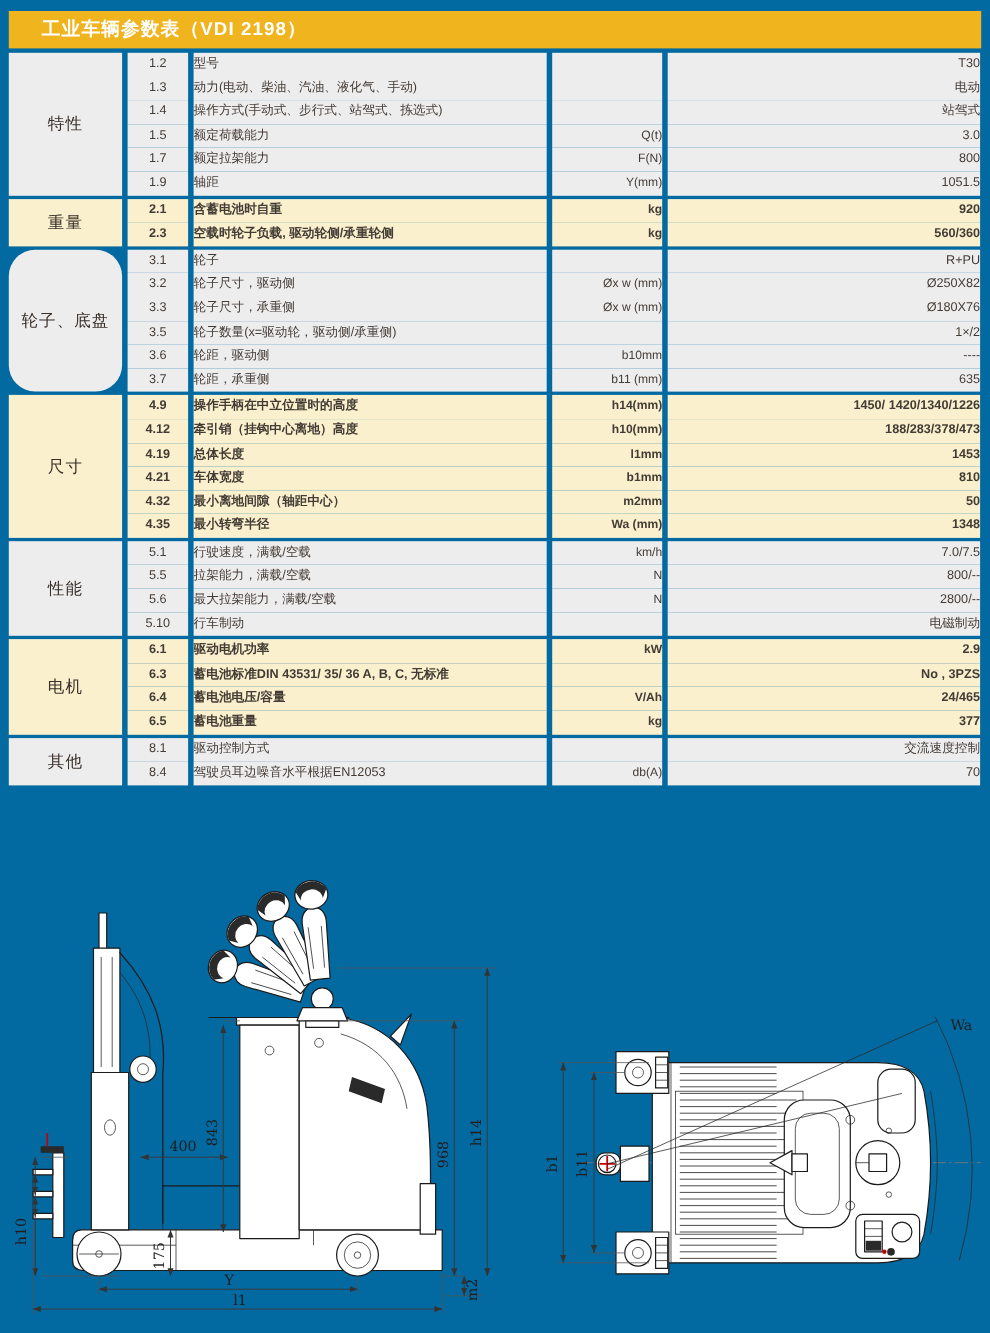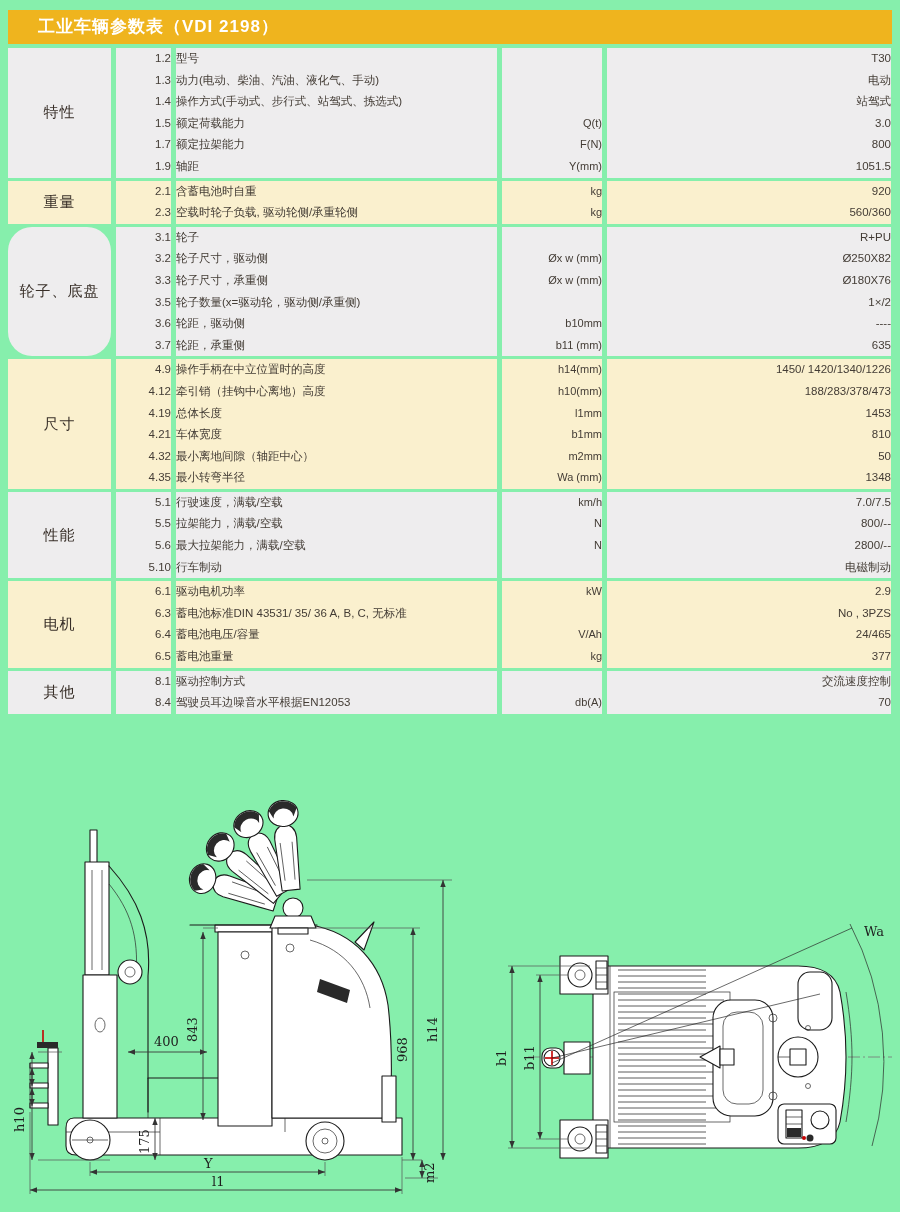--- a/index.html
+++ b/index.html
@@ -3,47 +3,47 @@
 <meta charset="utf-8">
 <style>
   :root{
     --header-bg:#efb41e;
     --row-gray:#eeedee;
     --row-cream:#faf0ce;
     --text:#433c35;
   }
   *{margin:0;padding:0;box-sizing:border-box;}
   body{background:#fff;font-family:"Liberation Sans","DejaVu Sans",sans-serif;}
-  .page{position:relative;width:900px;height:1212px;background:#86efac;overflow:hidden;}
+  .page{position:relative;width:900px;height:1212px;background:#0369a1;overflow:hidden;}
 
   .hdr{
     position:absolute;left:8px;top:10px;width:884px;height:34px;
     background:var(--header-bg);color:#fff;font-size:17px;font-weight:bold;
     line-height:34px;padding-left:30px;letter-spacing:1px;
   }
 
   .spec{position:absolute;left:8px;top:48px;width:884px;}
   .section{
     display:grid;
     grid-template-columns:103px 55px 321px 100px 284px;
     column-gap:5px;
     grid-auto-rows:21.6px;
     margin-bottom:3px;
   }
   .bg-gray{background:var(--row-gray);}
-  .bg-cream{background:var(--row-cream);}
+  .bg-cream{background:var(--row-cream);font-weight:bold;}
   .cat{
     grid-column:1;display:flex;align-items:center;justify-content:center;
     font-size:15px;font-weight:normal;color:#382f28;letter-spacing:1px;
   }
   .cell{
     height:21.6px;line-height:21.6px;font-size:11.5px;color:var(--text);
     white-space:nowrap;overflow:hidden;
   }
-  .cell.num{text-align:right;}
+  .cell.num{text-align:center;}
   .cell.desc{text-align:left;}
   .cell.unit{text-align:right;font-size:11px;}
   .cell.value{text-align:right;}
 
   .draw{position:absolute;}
   .d-side{left:10px;top:780px;}
   .d-top{left:468px;top:908px;}
 
   .ln{fill:none;stroke:#1b1b1b;stroke-width:1.1;stroke-linejoin:round;stroke-linecap:round;}
   .lnw{fill:#fff;stroke:#1b1b1b;stroke-width:1.1;stroke-linejoin:round;}

